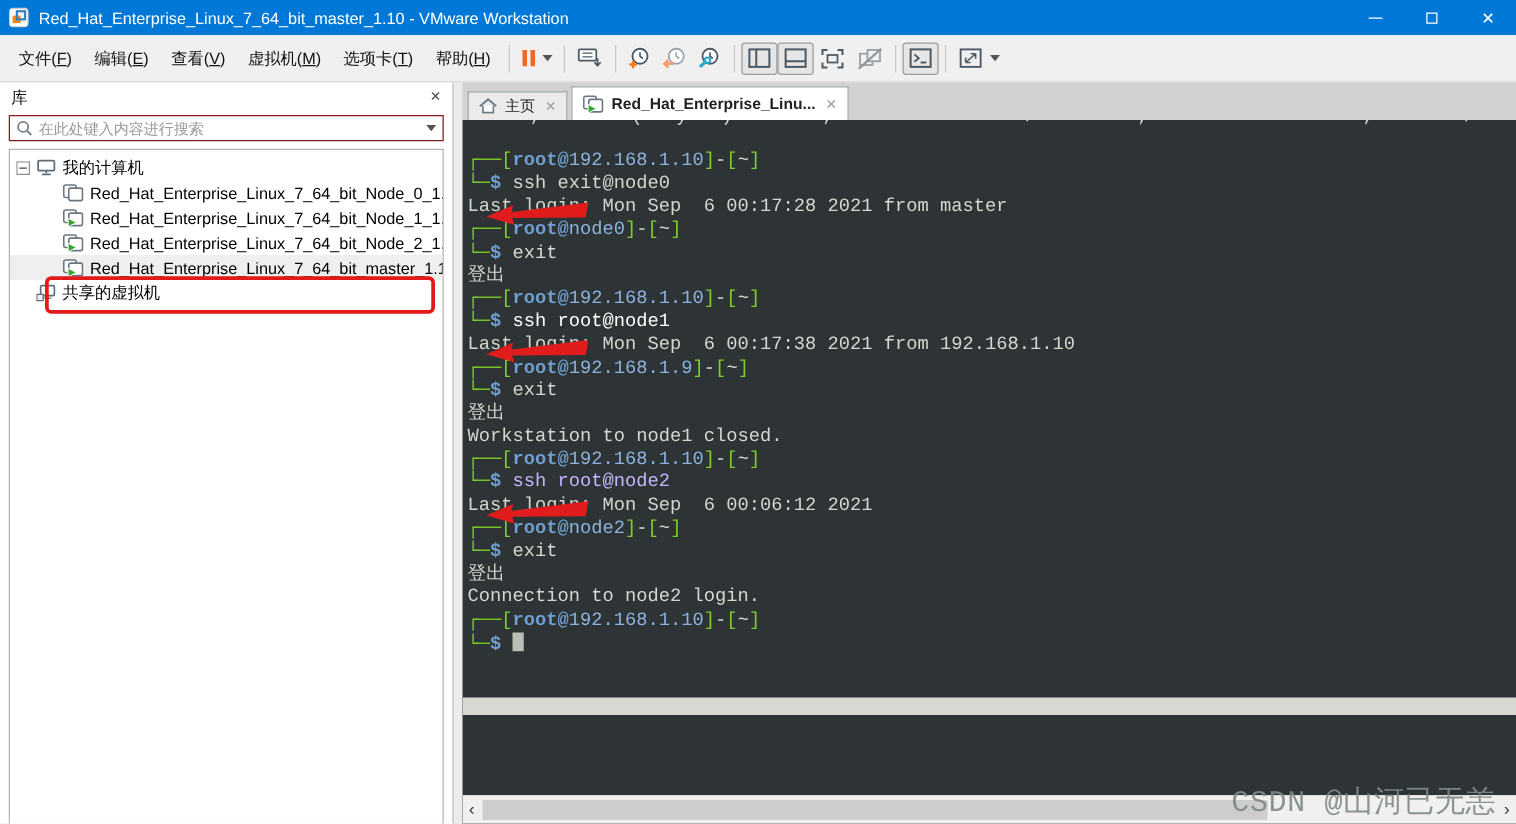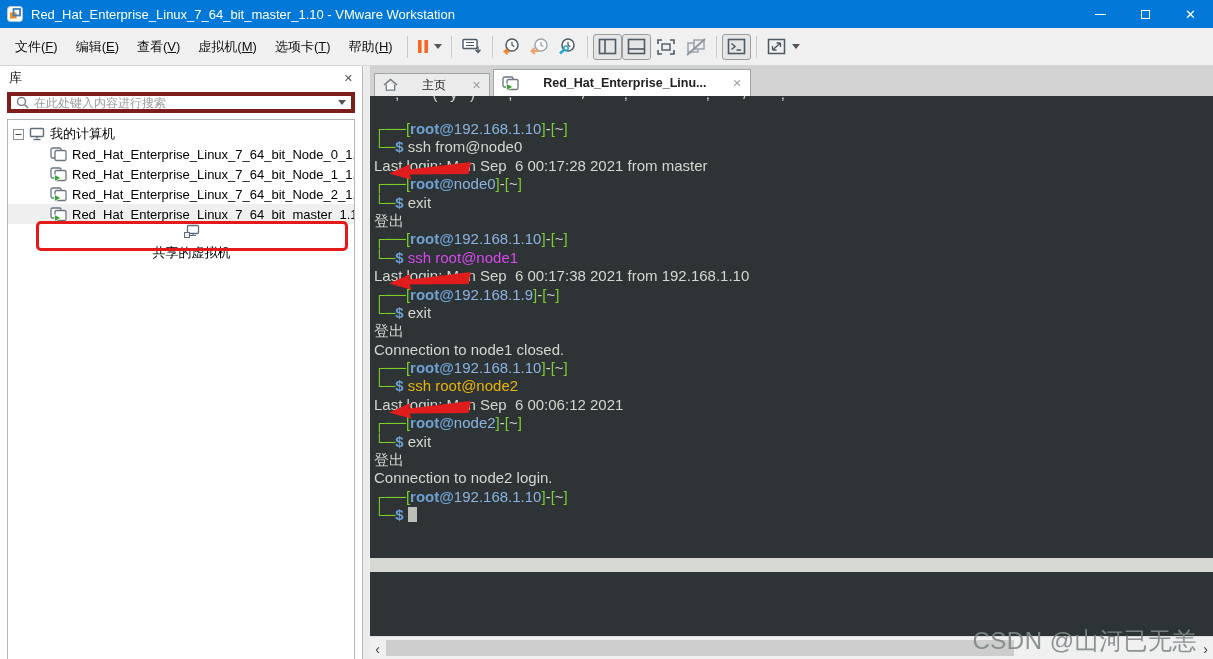--- a/index.html
+++ b/index.html
@@ -22,46 +22,46 @@
   .menu-item .mkey { text-decoration:underline; }
   .tb-sep { width:1px; height:22px; background:#c9c9c9; margin:0 5px; }
   .tbtn { height:26px; min-width:28px; padding:0 3px; display:flex; align-items:center; justify-content:center; border:1px solid transparent; border-radius:3px; }
   .tbtn.pressed { background:#e6e6e6; border-color:#9c9c9c; }
   .caret { width:0; height:0; border-left:4px solid transparent; border-right:4px solid transparent; border-top:5px solid #555; margin-left:5px; }
 
   
   .sidebar { position:absolute; left:0; top:66px; width:363px; height:593px; background:#fff; border-right:1px solid #b8b8b8; }
   .sb-header { height:24px; display:flex; align-items:center; padding:0 9px; font-size:13px; color:#111; }
   .sb-close { margin-left:auto; color:#555; font-size:11px; line-height:1; }
-  .searchbox { position:absolute; left:7px; right:7px; top:26px; height:21px; border:4px solid #7f1d1d; background:#fff; display:flex; align-items:center; padding:0 5px; }
+  .searchbox { position:absolute; left:7px; right:7px; top:26px; height:21px; border:1px solid #7f1d1d; background:#fff; display:flex; align-items:center; padding:0 5px; }
   .searchbox input { border:none; outline:none; flex:1; font-size:12px; color:#333; font-family:inherit; background:transparent; margin-left:5px; }
   .searchbox input::placeholder { color:#9a9a9a; }
   .treebox { position:absolute; left:7px; right:7px; top:53px; bottom:0; border:1px solid #b5b5b5; border-bottom:none; background:#fff; padding-top:4px; overflow:hidden; }
   .tree-row { position:relative; height:20px; display:flex; align-items:center; gap:5px; font-size:13px; color:#000; white-space:nowrap; }
   .tree-row.selected { background:#efefef; }
   .row-computer { padding-left:5px;font-family:Liberation Serif, serif; }
   .row-vm { padding-left:42px; }
-  .row-shared { padding-left:21px;flex-direction:column; }
+  .row-shared { padding-left:21px; }
   .fav-star { position:absolute; right:8px; top:2px; }
   .annotation-box { position:absolute; left:36px; top:155px; width:312px; height:30px; border:3px solid #e41a1a; border-radius:5px; z-index:4; pointer-events:none; }
 
   .splitter { position:absolute; left:364px; top:66px; width:6px; height:593px; background:#ececec; }
 
   
   .tabbar { position:absolute; left:370px; top:66px; width:843px; height:30px; background:#d2d2d2; display:flex; align-items:flex-end; padding-left:4px; }
-  .tab { display:flex; align-items:center; gap:24px; border:1px solid #9fa5a8; border-bottom:none; padding:0 8px; font-size:12px; color:#222; }
+  .tab { display:flex; align-items:center; gap:6px; border:1px solid #9fa5a8; border-bottom:none; padding:0 8px; font-size:12px; color:#222; }
   .tab.home { height:23px; background:#ebebeb; }
   .tab.active { height:27px; background:#fff; font-weight:bold; font-size:12.5px; margin-left:3px; }
   .tab .tab-close { color:#9aa0a3; font-size:11px; margin-left:2px; }
 
   
   .console { position:absolute; left:370px; top:96px; width:843px; height:563px; background:#2e3436; overflow:hidden; }
   .clipline { height:8px; overflow:hidden; }
   .clipline .inner { margin-top:-11px; }
-  .term { font-family:Liberation Sans, sans-serif; font-size:15px; color:#d3d7cf; }
+  .term { font-family:Liberation Mono, monospace; font-size:15px; color:#d3d7cf; }
   .term-lines { margin-top:16px; padding-left:4px; }
   .term-line { height:18.4px; line-height:18.4px; white-space:pre; }
   .term-line .b { font-weight:bold; }
   .cursor { display:inline-block; width:9px; height:15px; background:#b9beb6; vertical-align:-2px; }
   .arrow { position:relative; top:3px; margin-left:14px; width:86px; height:21px; transform:rotate(-4deg); }
   .guest-taskbar { position:absolute; left:0; right:0; top:462px; height:14px; background:#d6d8d2; }
 
   .hscroll { position:absolute; left:0; right:0; bottom:0; height:23px; background:#f0f0f0; border-top:1px solid #dedede; }
   .hs-arrow { position:absolute; top:0; width:15px; height:23px; display:flex; align-items:center; justify-content:center; color:#3c3c3c; font-size:14px; }
   .hs-left { left:0; } .hs-right { right:0; }
@@ -333,38 +333,38 @@
       <span class="tab-close">✕</span>
     </div>
   </div>
 
   <div class="console term">
     <div class="clipline">
       <div class="inner term-line"><span>      ,        (   y   )        ,        '        /         ,         '         ,        /        ,</span></div>
     </div>
     <div class="term-lines">
         <div class="term-line"><span style="color: rgb(124, 206, 40);">┌──[</span><span class="b" style="color: rgb(111, 159, 208);">root@</span><span style="color: rgb(140, 179, 223);">192.168.1.10</span><span style="color: rgb(124, 206, 40);">]</span><span style="color: rgb(211, 215, 207);">-</span><span style="color: rgb(124, 206, 40);">[</span><span style="color: rgb(211, 215, 207);">~</span><span style="color: rgb(124, 206, 40);">]</span></div>
-        <div class="term-line"><span style="color: rgb(124, 206, 40);">└─</span><span class="b" style="color: rgb(111, 159, 208);">$</span><span style="color: rgb(211, 215, 207);"> ssh from@node0</span><svg class="arrow" viewBox="0 0 90 24" preserveAspectRatio="none">
+        <div class="term-line"><span style="color: rgb(124, 206, 40);">└─</span><span class="b" style="color: rgb(111, 159, 208);">$</span><span style="color: rgb(211, 215, 207);"> ssh exit@node0</span><svg class="arrow" viewBox="0 0 90 24" preserveAspectRatio="none">
             <path d="M1 12 L24 3 L22.5 9.2 L87 5.5 L84 19 L22.5 14.8 L24 21 Z" fill="#e11c1c"></path>
           </svg></div>
         <div class="term-line"><span style="color: rgb(211, 215, 207);">Last login: Mon Sep  6 00:17:28 2021 from master</span></div>
         <div class="term-line"><span style="color: rgb(124, 206, 40);">┌──[</span><span class="b" style="color: rgb(111, 159, 208);">root@</span><span style="color: rgb(140, 179, 223);">node0</span><span style="color: rgb(124, 206, 40);">]</span><span style="color: rgb(211, 215, 207);">-</span><span style="color: rgb(124, 206, 40);">[</span><span style="color: rgb(211, 215, 207);">~</span><span style="color: rgb(124, 206, 40);">]</span></div>
         <div class="term-line"><span style="color: rgb(124, 206, 40);">└─</span><span class="b" style="color: rgb(111, 159, 208);">$</span><span style="color: rgb(211, 215, 207);"> exit</span></div>
         <div class="term-line"><span style="color: rgb(211, 215, 207);">登出</span></div>
         <div class="term-line"><span style="color: rgb(124, 206, 40);">┌──[</span><span class="b" style="color: rgb(111, 159, 208);">root@</span><span style="color: rgb(140, 179, 223);">192.168.1.10</span><span style="color: rgb(124, 206, 40);">]</span><span style="color: rgb(211, 215, 207);">-</span><span style="color: rgb(124, 206, 40);">[</span><span style="color: rgb(211, 215, 207);">~</span><span style="color: rgb(124, 206, 40);">]</span></div>
-        <div class="term-line"><span style="color: rgb(124, 206, 40);">└─</span><span class="b" style="color: rgb(111, 159, 208);">$</span><span style="color: #d946ef;"> ssh root@node1</span><svg class="arrow" viewBox="0 0 90 24" preserveAspectRatio="none">
+        <div class="term-line"><span style="color: rgb(124, 206, 40);">└─</span><span class="b" style="color: rgb(111, 159, 208);">$</span><span style="color: #ffffff;"> ssh root@node1</span><svg class="arrow" viewBox="0 0 90 24" preserveAspectRatio="none">
             <path d="M1 12 L24 3 L22.5 9.2 L87 5.5 L84 19 L22.5 14.8 L24 21 Z" fill="#e11c1c"></path>
           </svg></div>
         <div class="term-line"><span style="color: rgb(211, 215, 207);">Last login: Mon Sep  6 00:17:38 2021 from 192.168.1.10</span></div>
         <div class="term-line"><span style="color: rgb(124, 206, 40);">┌──[</span><span class="b" style="color: rgb(111, 159, 208);">root@</span><span style="color: rgb(140, 179, 223);">192.168.1.9</span><span style="color: rgb(124, 206, 40);">]</span><span style="color: rgb(211, 215, 207);">-</span><span style="color: rgb(124, 206, 40);">[</span><span style="color: rgb(211, 215, 207);">~</span><span style="color: rgb(124, 206, 40);">]</span></div>
         <div class="term-line"><span style="color: rgb(124, 206, 40);">└─</span><span class="b" style="color: rgb(111, 159, 208);">$</span><span style="color: rgb(211, 215, 207);"> exit</span></div>
         <div class="term-line"><span style="color: rgb(211, 215, 207);">登出</span></div>
-        <div class="term-line"><span style="color: rgb(211, 215, 207);">Connection to node1 closed.</span></div>
+        <div class="term-line"><span style="color: rgb(211, 215, 207);">Workstation to node1 closed.</span></div>
         <div class="term-line"><span style="color: rgb(124, 206, 40);">┌──[</span><span class="b" style="color: rgb(111, 159, 208);">root@</span><span style="color: rgb(140, 179, 223);">192.168.1.10</span><span style="color: rgb(124, 206, 40);">]</span><span style="color: rgb(211, 215, 207);">-</span><span style="color: rgb(124, 206, 40);">[</span><span style="color: rgb(211, 215, 207);">~</span><span style="color: rgb(124, 206, 40);">]</span></div>
-        <div class="term-line"><span style="color: rgb(124, 206, 40);">└─</span><span class="b" style="color: rgb(111, 159, 208);">$</span><span style="color: #eab308;"> ssh root@node2</span><svg class="arrow" viewBox="0 0 90 24" preserveAspectRatio="none">
+        <div class="term-line"><span style="color: rgb(124, 206, 40);">└─</span><span class="b" style="color: rgb(111, 159, 208);">$</span><span style="color: #c4b5fd;"> ssh root@node2</span><svg class="arrow" viewBox="0 0 90 24" preserveAspectRatio="none">
             <path d="M1 12 L24 3 L22.5 9.2 L87 5.5 L84 19 L22.5 14.8 L24 21 Z" fill="#e11c1c"></path>
           </svg></div>
         <div class="term-line"><span style="color: rgb(211, 215, 207);">Last login: Mon Sep  6 00:06:12 2021</span></div>
         <div class="term-line"><span style="color: rgb(124, 206, 40);">┌──[</span><span class="b" style="color: rgb(111, 159, 208);">root@</span><span style="color: rgb(140, 179, 223);">node2</span><span style="color: rgb(124, 206, 40);">]</span><span style="color: rgb(211, 215, 207);">-</span><span style="color: rgb(124, 206, 40);">[</span><span style="color: rgb(211, 215, 207);">~</span><span style="color: rgb(124, 206, 40);">]</span></div>
         <div class="term-line"><span style="color: rgb(124, 206, 40);">└─</span><span class="b" style="color: rgb(111, 159, 208);">$</span><span style="color: rgb(211, 215, 207);"> exit</span></div>
         <div class="term-line"><span style="color: rgb(211, 215, 207);">登出</span></div>
         <div class="term-line"><span style="color: rgb(211, 215, 207);">Connection to node2 login.</span></div>
         <div class="term-line"><span style="color: rgb(124, 206, 40);">┌──[</span><span class="b" style="color: rgb(111, 159, 208);">root@</span><span style="color: rgb(140, 179, 223);">192.168.1.10</span><span style="color: rgb(124, 206, 40);">]</span><span style="color: rgb(211, 215, 207);">-</span><span style="color: rgb(124, 206, 40);">[</span><span style="color: rgb(211, 215, 207);">~</span><span style="color: rgb(124, 206, 40);">]</span></div>
         <div class="term-line"><span style="color: rgb(124, 206, 40);">└─</span><span class="b" style="color: rgb(111, 159, 208);">$</span><span style="color: rgb(211, 215, 207);"> </span><span class="cursor"></span></div>
       </div>

